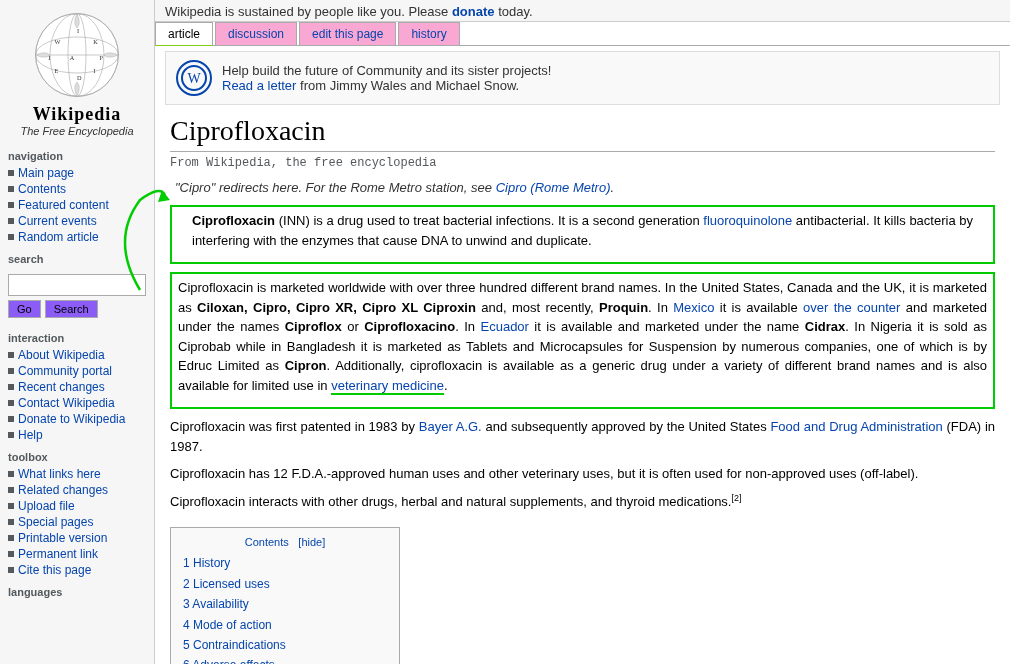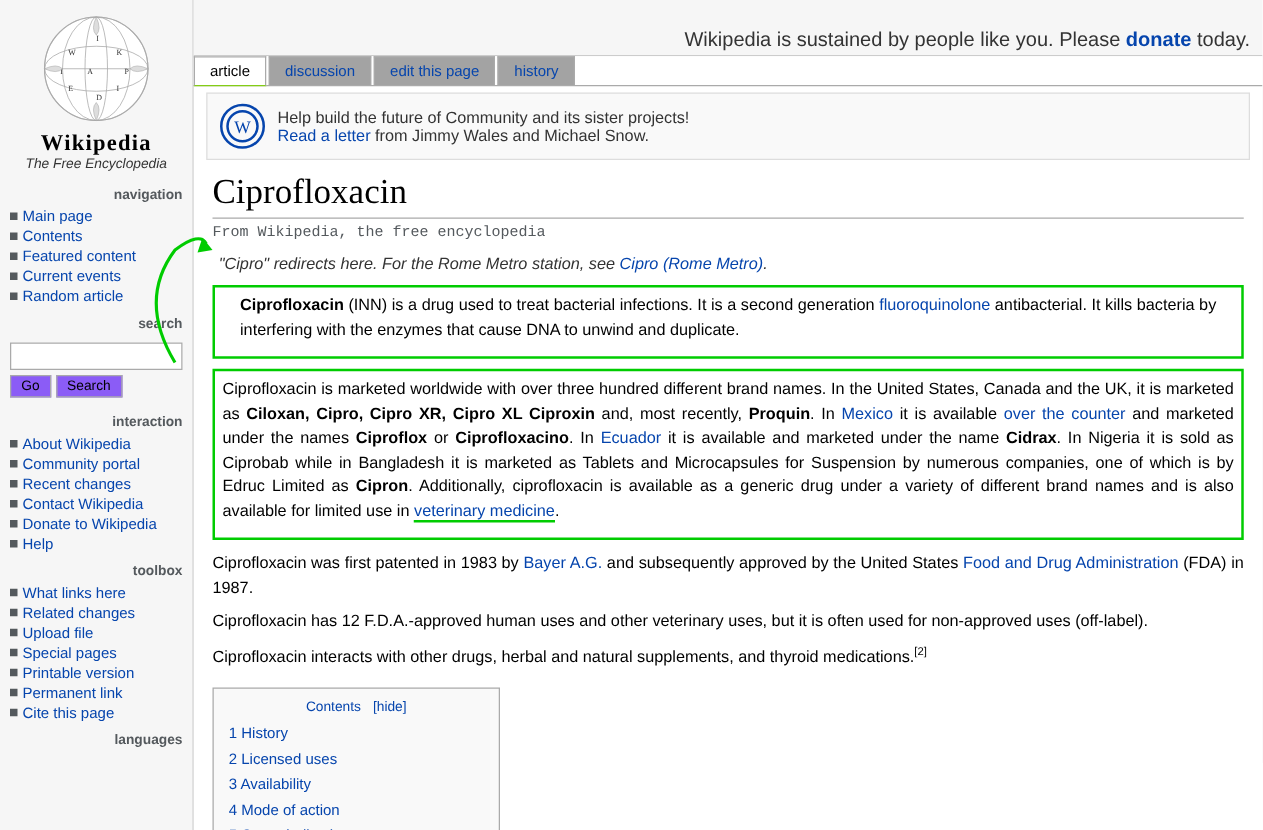--- a/index.html
+++ b/index.html
@@ -43,21 +43,20 @@
       text-align: center;
       color: #333;
     }
 
     .sidebar-section-label {
       font-size: 11px;
       font-weight: bold;
       color: #54595d;
       padding: 8px 8px 3px 8px;
       text-transform: lowercase;
-      text-align: right;
     }
 
     .sidebar-item {
       display: flex;
       align-items: center;
       padding: 1px 4px 1px 8px;
       font-size: 12px;
     }
 
     .sidebar-item a {
@@ -113,46 +112,45 @@
     #topbar {
       background: #f6f6f6;
       border-bottom: 1px solid #ccc;
       padding: 2px 0 0 0;
       display: flex;
       align-items: center;
       min-height: 18px;
     }
 
     .top-notice {
-      font-size: 16px;
+      font-size: 13px;
       padding: 2px 10px;
       color: #333;
       flex: 1;
-      text-align: right;
-      margin-top: 20px;
+      text-align: left;
     }
 
     .top-notice a { color: #0645ad; text-decoration: none; font-weight: bold; }
 
     
     #tabs {
       display: flex;
       background: #fff;
       border-bottom: 1px solid #aaa;
       padding-left: 0;
       margin-top: 0;
     }
 
     .tab {
       padding: 4px 12px;
       font-size: 12px;
       cursor: pointer;
       border: 1px solid #aaa;
       border-bottom: none;
-      background: #a3a3a3;
+      background: #f9a8d4;
       margin-right: 2px;
       color: #0645ad;
       text-decoration: none;
       display: inline-block;
     }
 
     .tab.active {
       background: #fff;
       color: #000;
       font-weight: normal;

